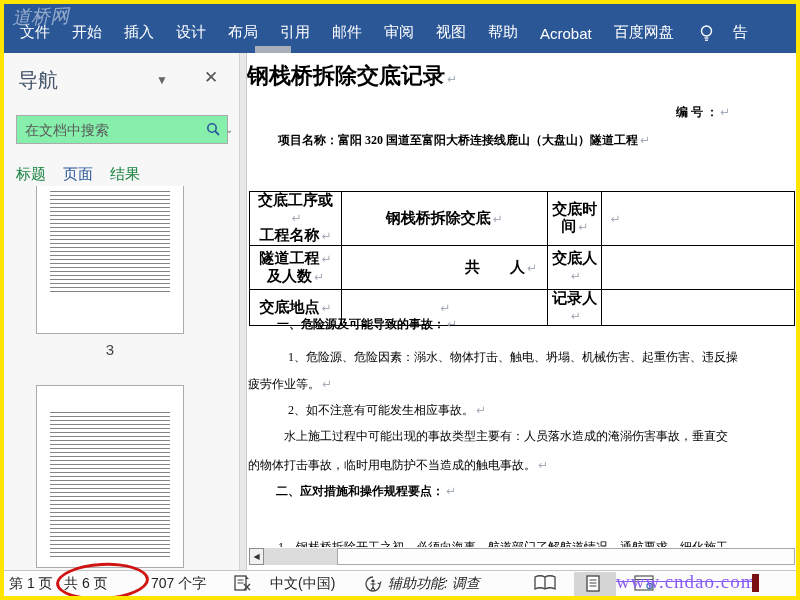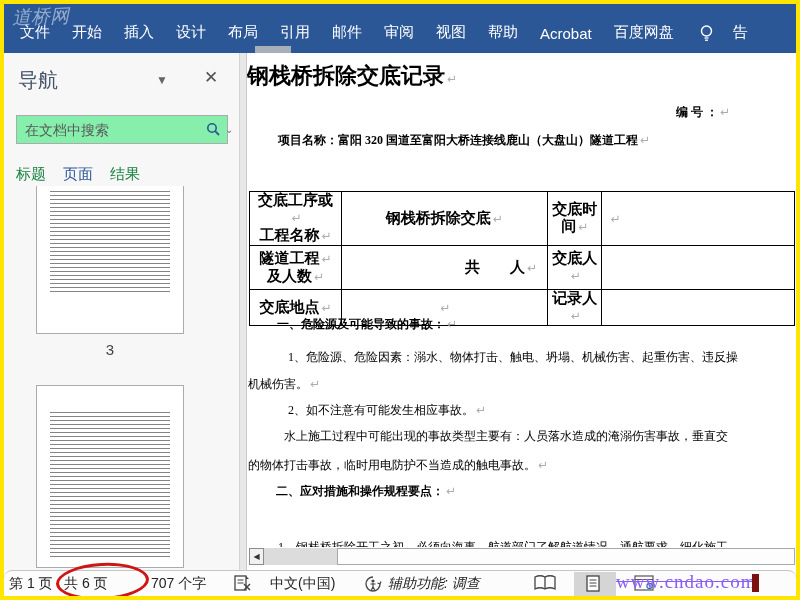--- a/index.html
+++ b/index.html
@@ -74,21 +74,21 @@
   .hscroll { position:absolute; left:0; top:494px; width:548px; height:20px; background:#fff; z-index:5; }
   .harrow { position:absolute; left:2px; top:1px; width:15px; height:17px; background:#F1F1F1;
             border:1px solid #8C8C8C; font-size:8px; color:#333; display:flex;
             align-items:center; justify-content:center; }
   .htrack { position:absolute; left:17px; top:1px; width:73px; height:17px; background:#DCDCDC; }
   .hthumb { position:absolute; left:90px; top:1px; width:458px; height:17px;
             background:#FDFDFD; border:1px solid #A8A8A8; }
 
   
   .status { position:relative; width:792px; height:26px; background:#FCFCFC;
-            border-top:1px solid #C6C6C6; font-size:14px; color:#222;border-radius:8px; }
+            border-top:1px solid #C6C6C6; font-size:14px; color:#222; }
   .sitem { position:absolute; top:4px; white-space:nowrap; }
   .view-active { position:absolute; left:570px; top:1px; width:42px; height:24px; background:#D5D5D5; }
   .wm-bottom { position:absolute; left:612px; top:0px; font-size:19px; letter-spacing:1px;
                color:#8b5cf6; text-decoration:line-through; white-space:nowrap; z-index:8;
                font-family:"Liberation Serif", serif; }
   .wm-redbar { position:absolute; left:748px; top:3px; width:7px; height:18px;
                background:#7A1010; z-index:9; }
 
   
   .red-ellipse { position:absolute; left:52px; top:559px; width:93px; height:37px;
@@ -193,21 +193,21 @@
           <td class="c0"><span class="pm">交底地点</span></td>
           <td class="c1"><span class="pm"></span></td>
           <td class="c2"><span class="pm">记录人</span></td>
           <td class="c3"></td>
         </tr>
       </tbody>
         </table>
 
       <div class="dline b pm" style="top:263px; left:30px;">一、危险源及可能导致的事故：</div>
       <div class="dline" style="top:296px; left:41px;">1、危险源、危险因素：溺水、物体打击、触电、坍塌、机械伤害、起重伤害、违反操</div>
-      <div class="dline pm" style="top:323px; left:1px;">机械伤害。</div>
+      <div class="dline pm" style="top:323px; left:1px;">疲劳作业等。</div>
       <div class="dline pm" style="top:349px; left:41px;">2、如不注意有可能发生相应事故。</div>
       <div class="dline" style="top:375px; left:37px;">水上施工过程中可能出现的事故类型主要有：人员落水造成的淹溺伤害事故，垂直交</div>
       <div class="dline pm" style="top:404px; left:1px;">的物体打击事故，临时用电防护不当造成的触电事故。</div>
       <div class="dline b pm" style="top:430px; left:29px;">二、应对措施和操作规程要点：</div>
       <div class="dline" style="top:486px; left:31px;">1、钢栈桥拆除开工之初，必须向海事、航道部门了解航道情况，通航要求，细化施工</div>
 
       <div class="hscroll">
         <div class="harrow">◀</div>
         <div class="htrack"></div>
         <div class="hthumb"></div>

